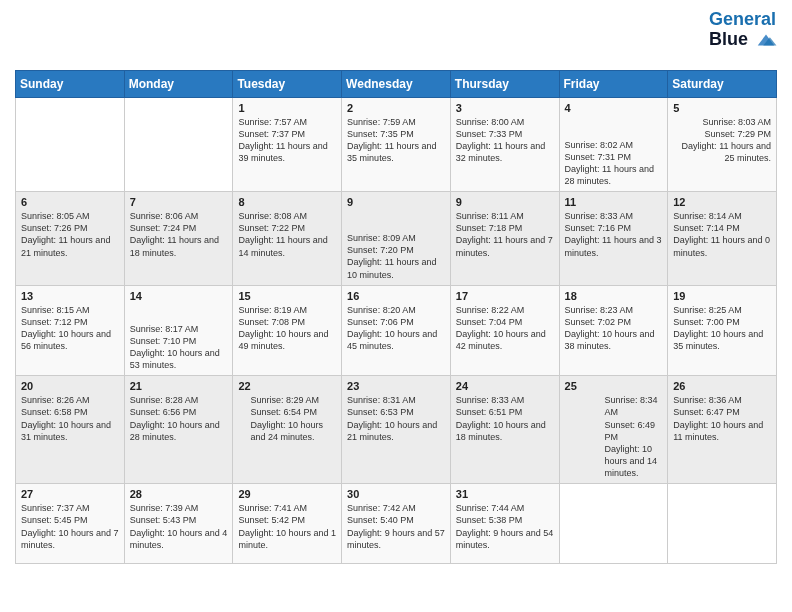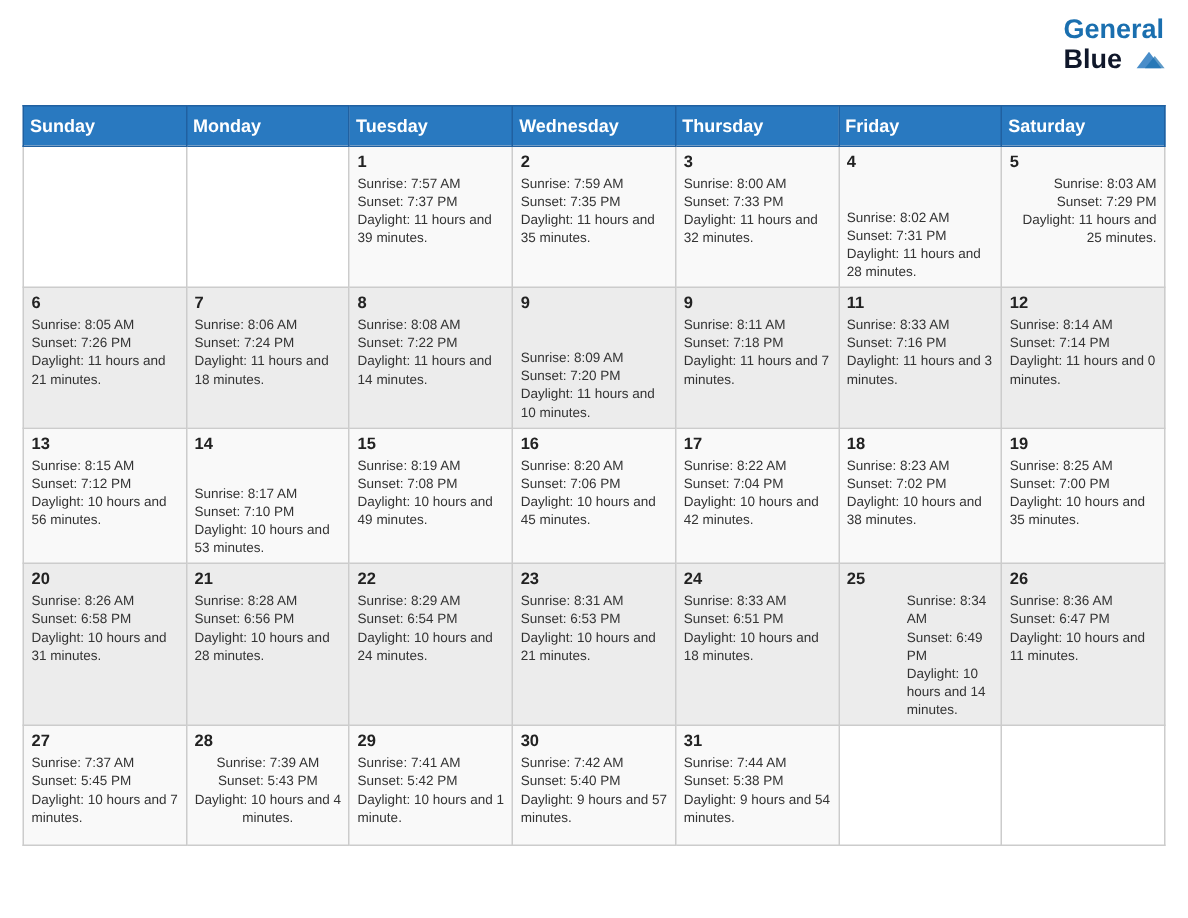--- a/index.html
+++ b/index.html
@@ -268,21 +268,21 @@
 Daylight: 10 hours and 31 minutes.</div>
           </td>
           <td>
             <span class="day-num">21</span>
             <div class="cell-text" style="white-space: pre-line;">Sunrise: 8:28 AM
 Sunset: 6:56 PM
 Daylight: 10 hours and 28 minutes.</div>
           </td>
           <td>
             <span class="day-num">22</span>
-            <div class="cell-text" style="white-space: pre-line;">Sunrise: 8:29 AM
+            <div class="cell-text" style="white-space: pre-line; margin-left: 12px;">Sunrise: 8:29 AM
 Sunset: 6:54 PM
 Daylight: 10 hours and 24 minutes.</div>
           </td>
           <td>
             <span class="day-num">23</span>
             <div class="cell-text" style="white-space: pre-line;">Sunrise: 8:31 AM
 Sunset: 6:53 PM
 Daylight: 10 hours and 21 minutes.</div>
           </td>
           <td>
@@ -306,21 +306,21 @@
         </tr>
         <tr>
           <td>
             <span class="day-num">27</span>
             <div class="cell-text" style="white-space: pre-line;">Sunrise: 7:37 AM
 Sunset: 5:45 PM
 Daylight: 10 hours and 7 minutes.</div>
           </td>
           <td>
             <span class="day-num">28</span>
-            <div class="cell-text" style="white-space: pre-line; text-align: center;">Sunrise: 7:39 AM
+            <div class="cell-text" style="white-space: pre-line;">Sunrise: 7:39 AM
 Sunset: 5:43 PM
 Daylight: 10 hours and 4 minutes.</div>
           </td>
           <td>
             <span class="day-num">29</span>
             <div class="cell-text" style="white-space: pre-line;">Sunrise: 7:41 AM
 Sunset: 5:42 PM
 Daylight: 10 hours and 1 minute.</div>
           </td>
           <td>

